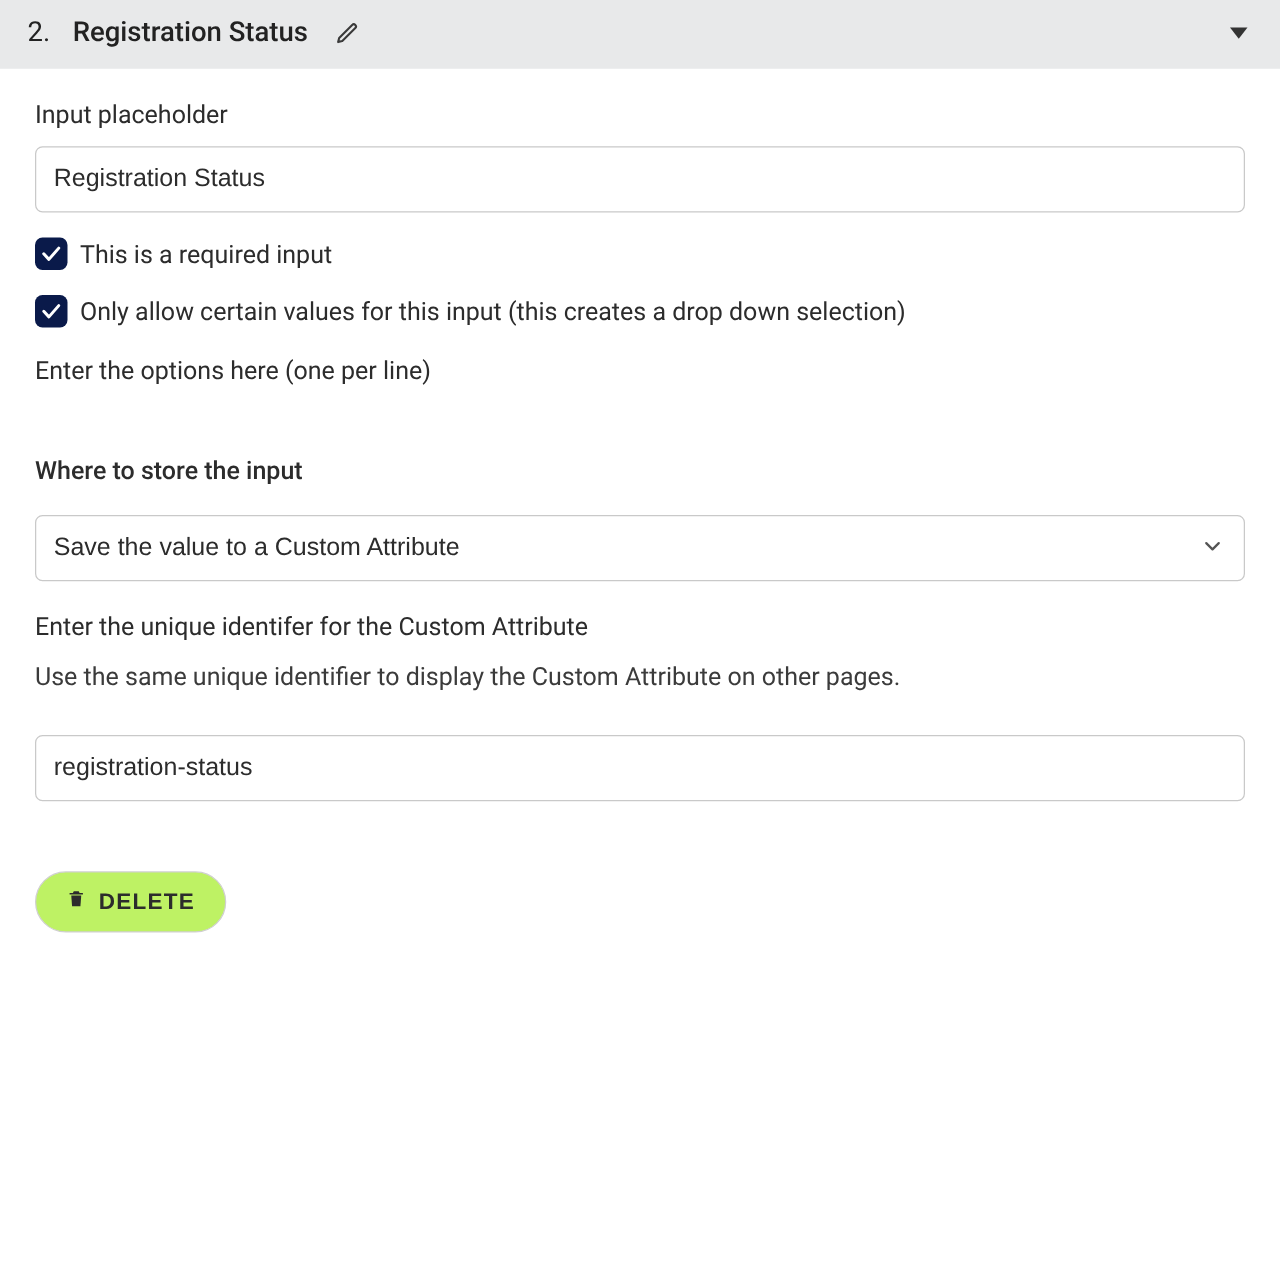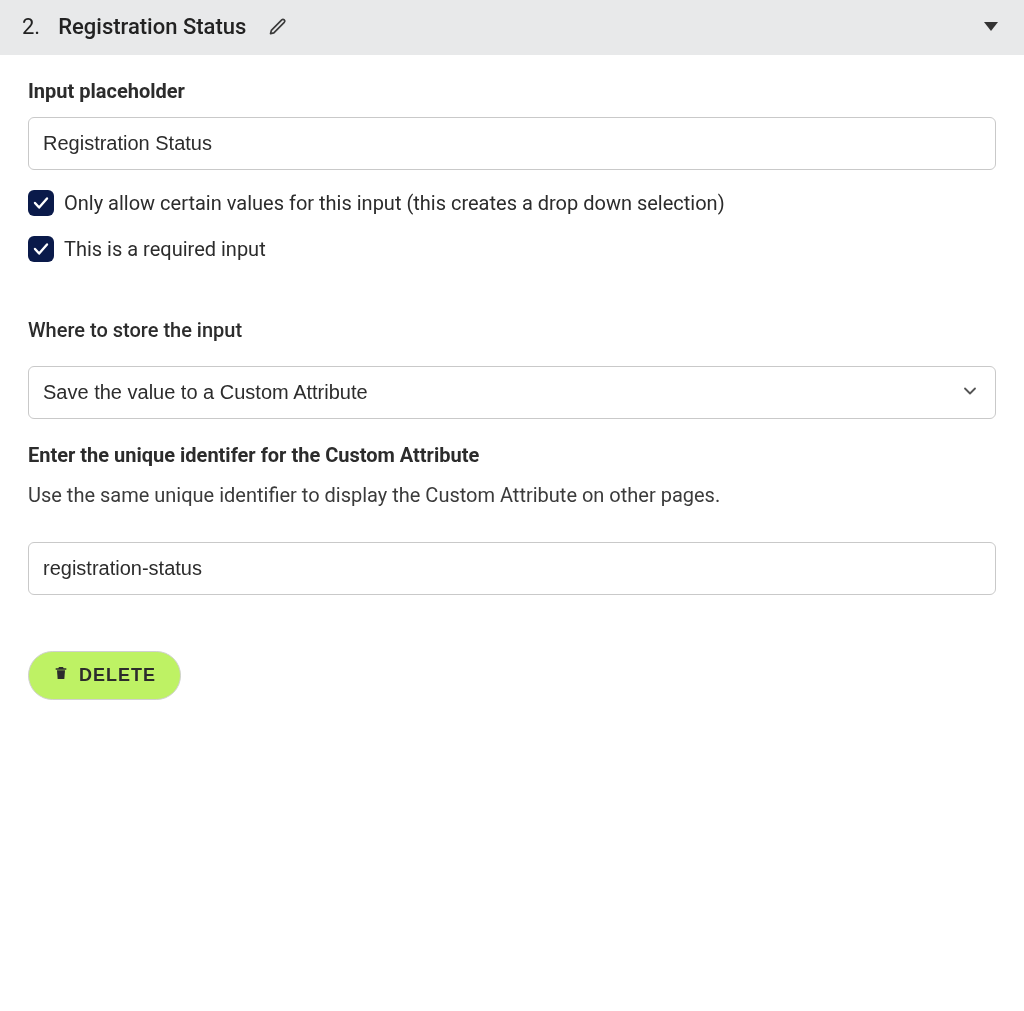--- a/index.html
+++ b/index.html
@@ -60,21 +60,21 @@
     margin-top: 6px;
     margin-bottom: 24px;
   }
   .section-title.secondary {
     font-size: 20px;
     margin-top: 56px;
     margin-bottom: 24px;
   }
 
   .field-label {
-    font-weight: 700;
+    font-weight: 400;
     font-size: 20px;
     color: #2c2c2c;
     margin-bottom: 14px;
     display: block;
   }
 
   .text-input {
     width: 100%;
     border: 1px solid #c9c9c9;
     border-radius: 6px;
@@ -187,32 +187,33 @@
 
   <label class="field-label">Input placeholder</label>
   <input class="text-input mt-input" type="text" value="Registration Status" style="">
 
   <div class="check-row">
     <span class="checkbox">
       <svg viewBox="0 0 24 24" width="18" height="18" fill="none" stroke="white" stroke-width="3.2" stroke-linecap="round" stroke-linejoin="round">
         <polyline points="4 12 9.5 18 20 6"></polyline>
       </svg>
     </span>
-    <span class="label">Only allow certain values for this input (this creates a drop down selection)</span>
+    <span class="label">This is a required input</span>
   </div>
 
   <div class="check-row">
     <span class="checkbox">
       <svg viewBox="0 0 24 24" width="18" height="18" fill="none" stroke="white" stroke-width="3.2" stroke-linecap="round" stroke-linejoin="round">
         <polyline points="4 12 9.5 18 20 6"></polyline>
       </svg>
     </span>
-    <span class="label">This is a required input</span>
-  </div>
-
+    <span class="label">Only allow certain values for this input (this creates a drop down selection)</span>
+  </div>
+
+  <label class="field-label options-label">Enter the options here (one per line)</label>
 
   <h2 class="section-title secondary">Where to store the input</h2>
 
   <div class="select-wrap">
     <input class="text-input" type="text" readonly="" value="Save the value to a Custom Attribute" style="">
     <span class="select-caret">
       <svg viewBox="0 0 24 24" width="20" height="20" fill="none" stroke="currentColor" stroke-width="2.2" stroke-linecap="round" stroke-linejoin="round">
         <polyline points="6 9 12 15 18 9"></polyline>
       </svg>
     </span>

